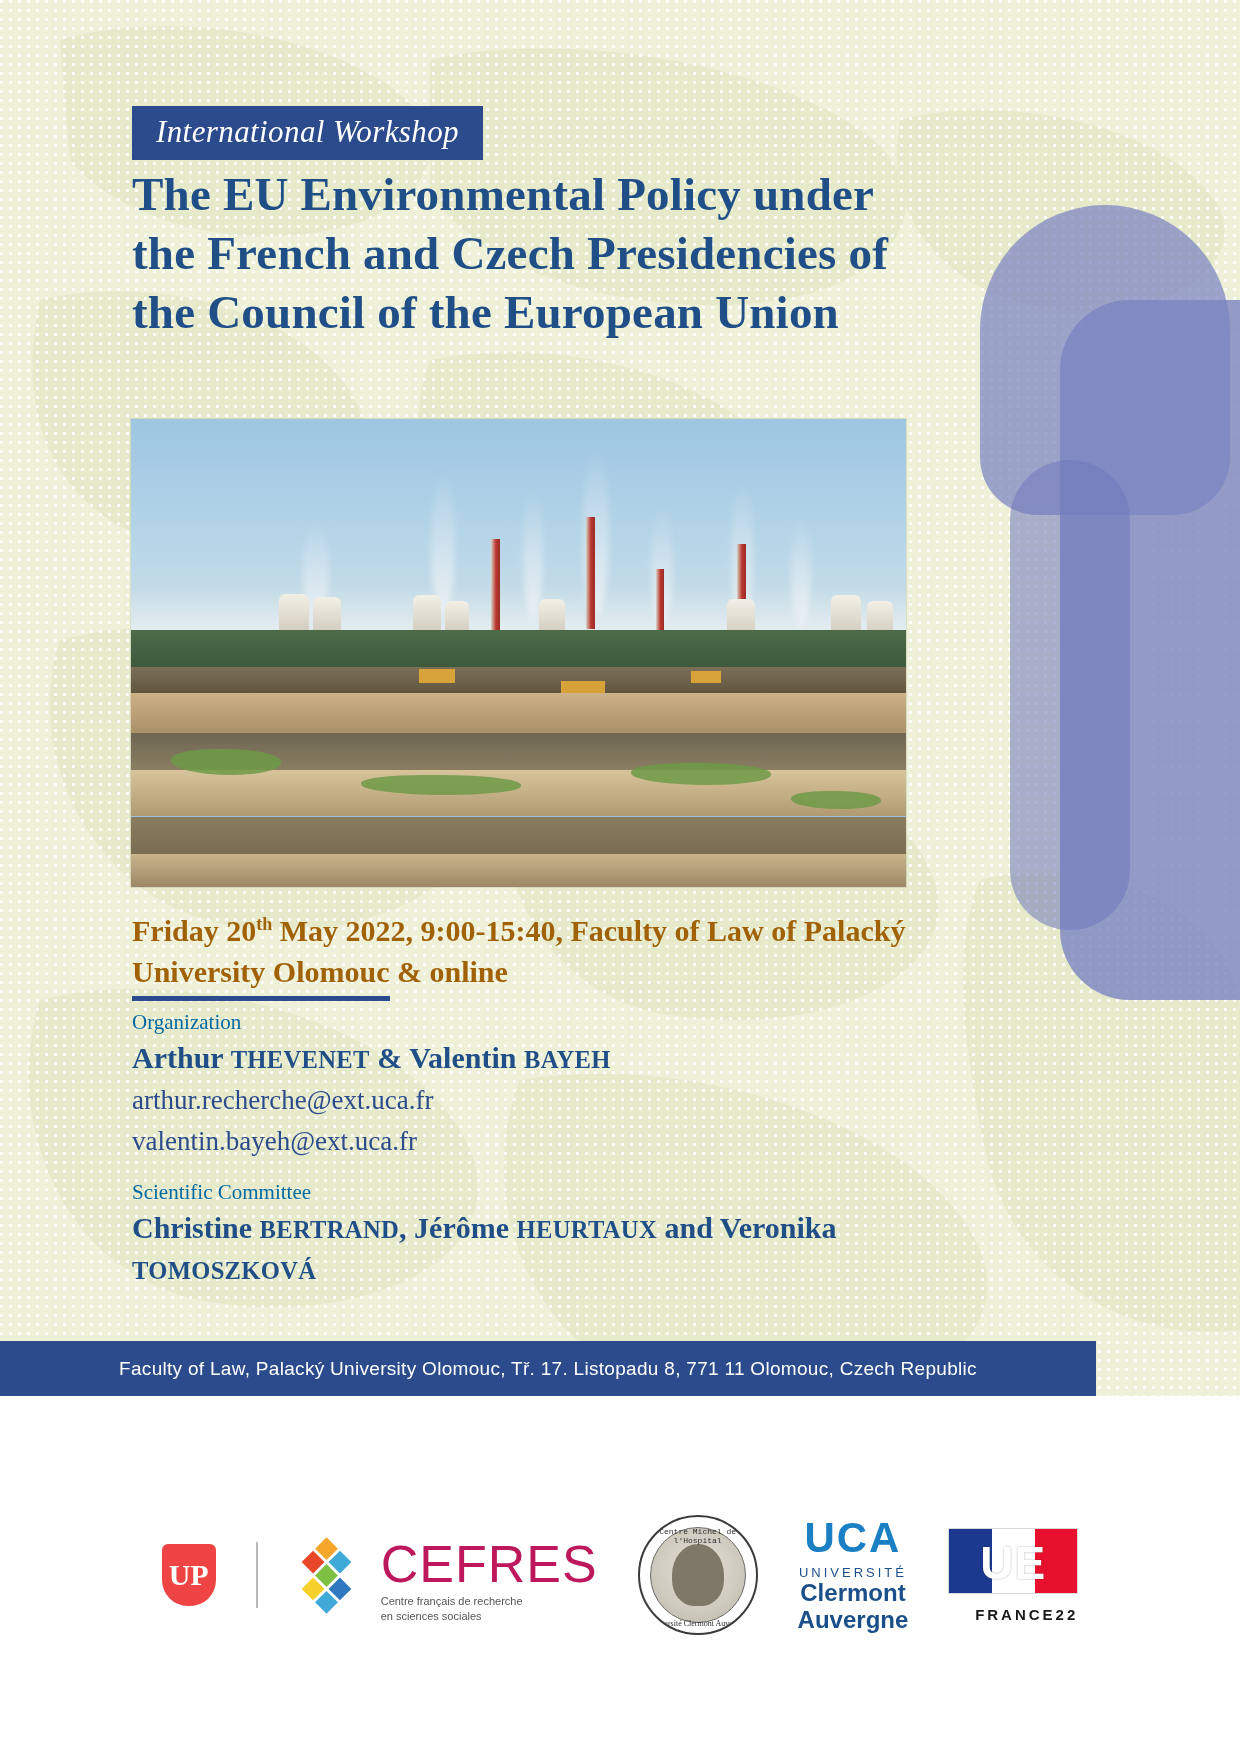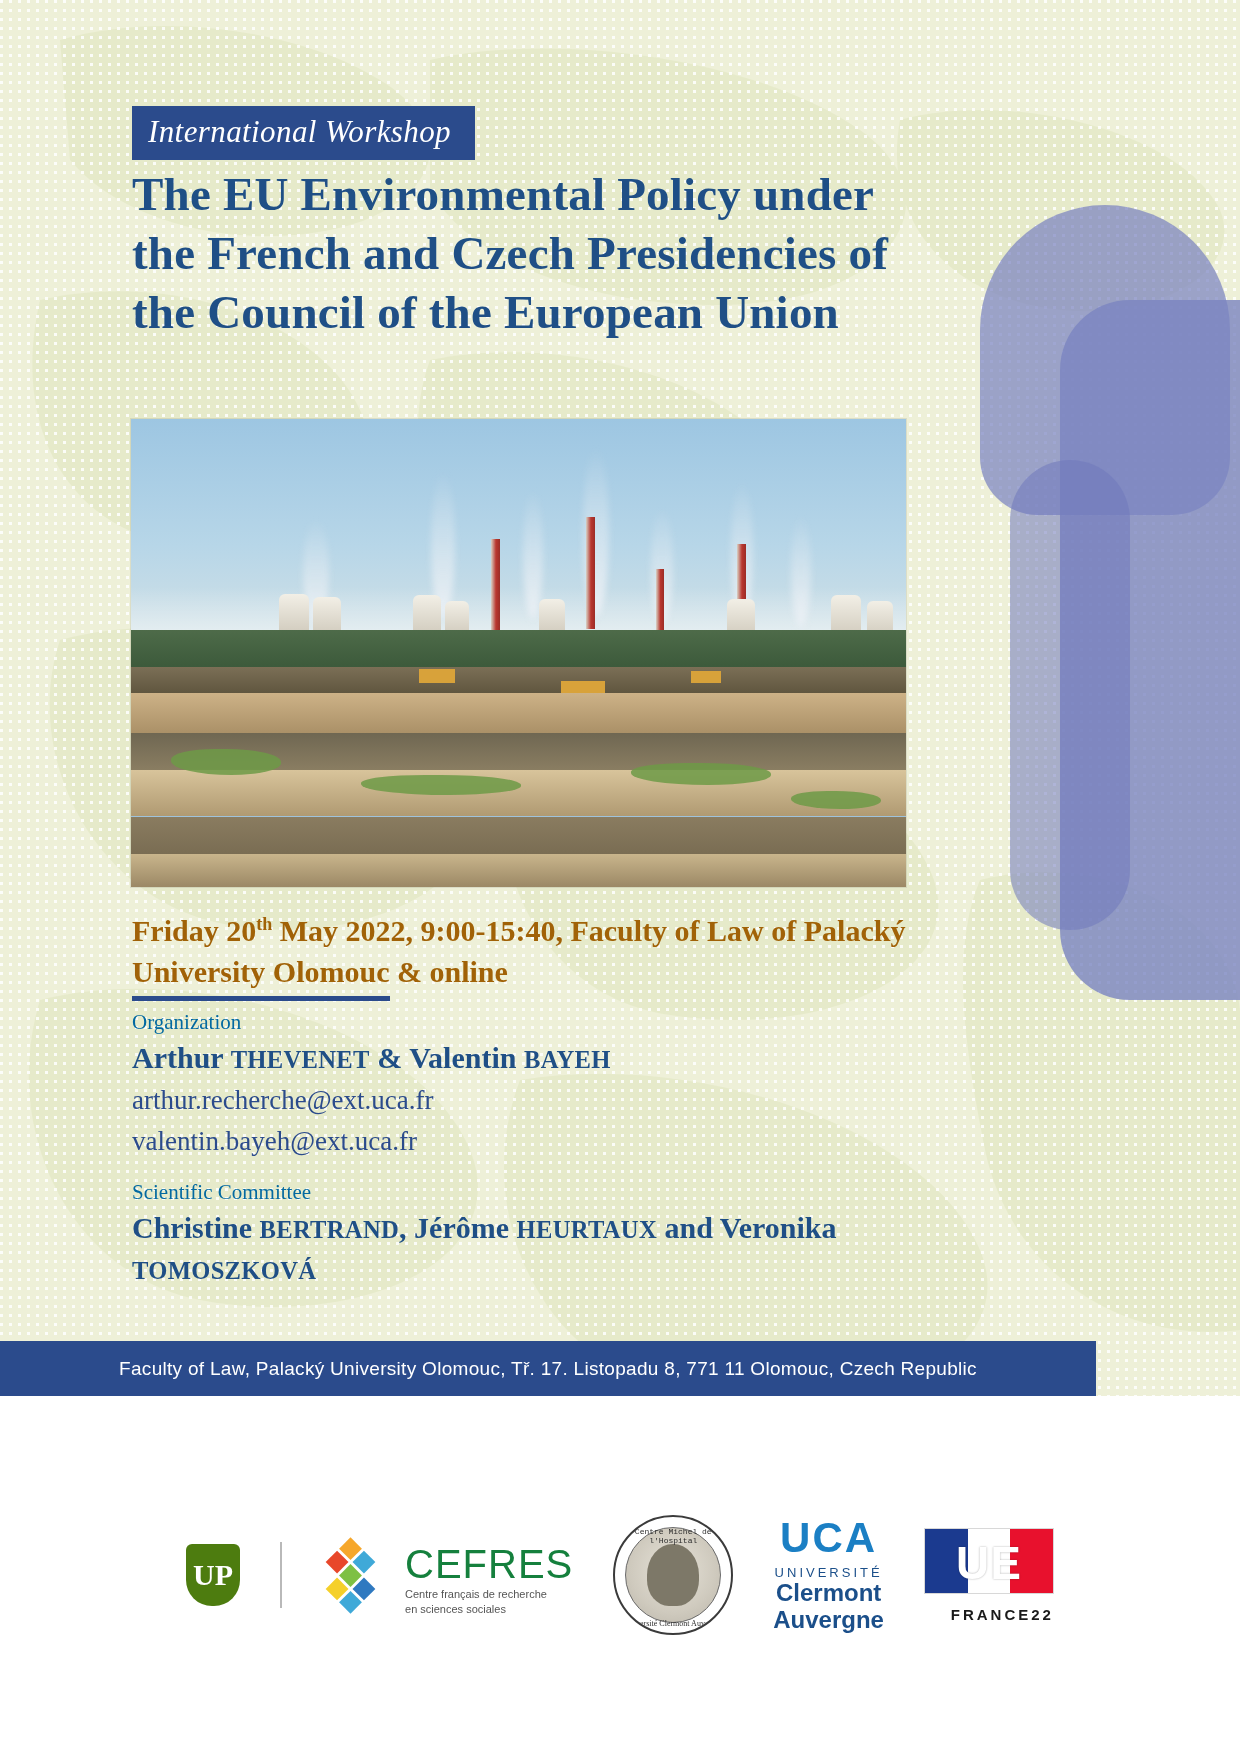--- a/index.html
+++ b/index.html
@@ -81,21 +81,21 @@
   }
 
   .badge {
     position: absolute;
     left: 132px;
     top: 106px;
     background: #2b4b8c;
     color: #ffffff;
     font-style: italic;
     font-size: 31px;
-    padding: 8px 24px 10px 16px;
+    padding: 8px 24px 10px 24px;
     letter-spacing: 0.4px;
     font-family: "Liberation Serif", serif;
   }
 
   .title {
     position: absolute;
     left: 132px;
     top: 165px;
     width: 760px;
     color: #1f4f86;
@@ -247,21 +247,21 @@
   }
   .divider-v {
     width: 2px;
     height: 66px;
     background: #b9b9b9;
   }
 
   
   .pu-shield {
     width: 54px; height: 62px;
-    background: #4d7c0f;
+    background: #ef4444;
     border-radius: 6px 6px 26px 26px;
     color: #fff;
     display: flex; align-items: center; justify-content: center;
     font-family: "Liberation Serif", serif;
     font-size: 30px;
     font-weight: bold;
   }
   .pu-text {
     margin-left: 22px;
     font-family: "Liberation Sans", sans-serif;
@@ -277,21 +277,21 @@
     grid-template-rows: repeat(3, 17px);
     gap: 3px;
     transform: rotate(45deg) scale(.95);
     margin-right: 26px;
   }
   .cefres-marks i { display: block; width: 17px; height: 17px; }
   .cefres-text {
     font-family: "Liberation Sans", sans-serif;
     color: #3c3c3c;
   }
-  .cefres-text .big { font-size: 40px; letter-spacing: 1px; color: #15803d; margin-top: 8px; }
+  .cefres-text .big { font-size: 52px; letter-spacing: 1px; color: #be185d; margin-top: 8px; }
   .cefres-text .small { font-size: 11px; line-height: 1.35; color: #555; }
 
   
   .seal {
     width: 116px; height: 116px;
     border-radius: 50%;
     border: 2px solid #3b3b3b;
     position: relative;
     display: flex; align-items: center; justify-content: center;
     overflow: hidden;

